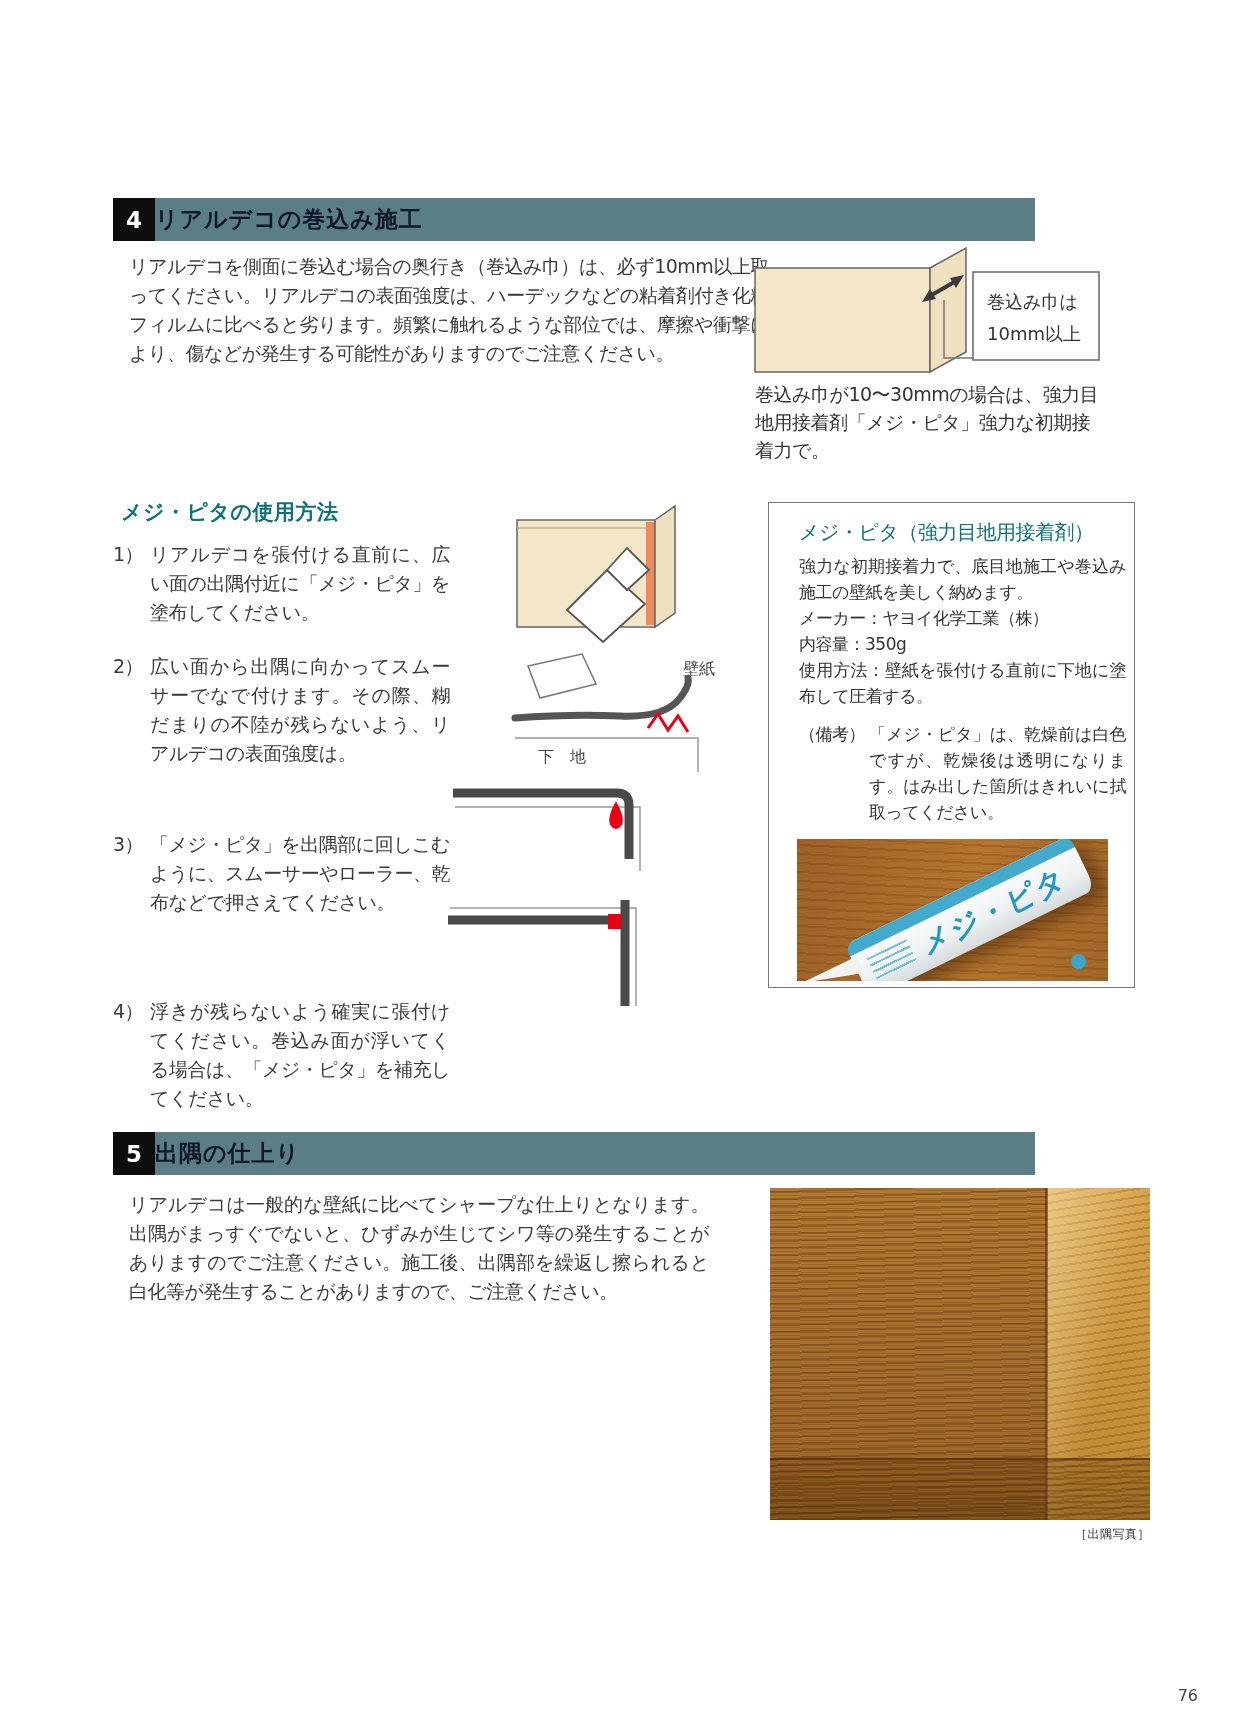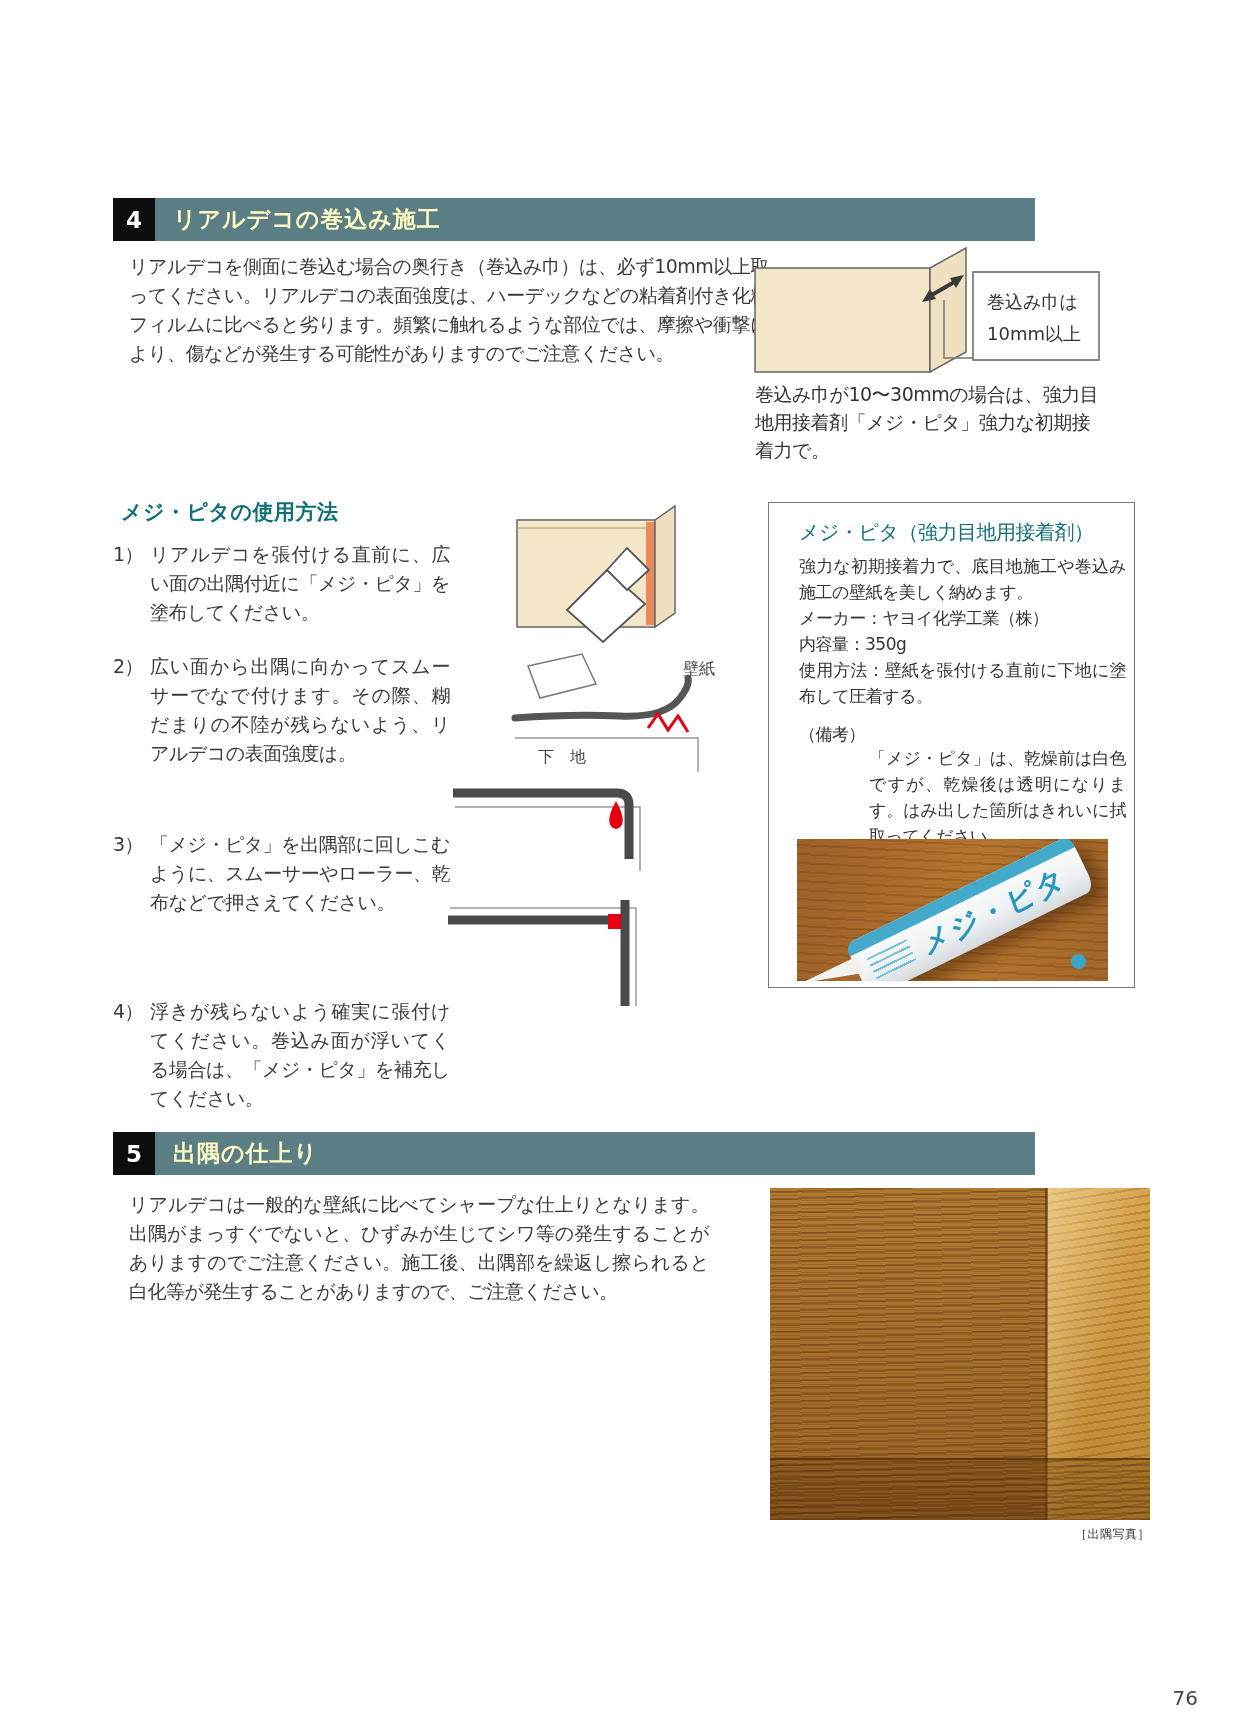--- a/index.html
+++ b/index.html
@@ -4,38 +4,38 @@
 <style>
   html,body{margin:0;padding:0;background:#e9e9e9;}
   .page{
     position:relative;width:1240px;height:1736px;background:#ffffff;
     margin:0 auto;font-family:"DejaVu Sans","Liberation Sans",sans-serif;
     color:#3a3a3a;overflow:hidden;
   }
   
   .bar{position:absolute;left:113px;width:922px;height:43px;background:#5a7e84;display:flex;align-items:stretch;}
   .bar-num{width:42px;background:#0d0d0d;color:#ffffff;font-size:23px;font-weight:bold;display:flex;align-items:center;justify-content:center;}
-  .bar-title{color:#fef9c3;font-size:23px;font-weight:bold;display:flex;align-items:center;padding-left:18px;letter-spacing:1px;}
+  .bar-title{color:#0f172a;font-size:23px;font-weight:bold;display:flex;align-items:center;letter-spacing:1px;}
   
   .body-text{position:absolute;font-size:19px;line-height:29px;color:#3a3a3a;letter-spacing:-0.5px;text-align:justify;margin-left:16px;}
   
   .teal-heading{position:absolute;font-size:21px;font-weight:bold;color:#0f7078;letter-spacing:0.5px;}
   
   .step{position:absolute;display:flex;font-size:19px;line-height:29px;letter-spacing:-0.5px;color:#3a3a3a;}
   .step-num{width:37px;flex:none;}
   .step-text{width:300px;text-align:justify;}
   
   .diagram-caption{position:absolute;left:755px;top:380px;width:345px;font-size:19px;line-height:28px;letter-spacing:-0.5px;color:#333;}
   
   .info-box{position:absolute;left:768px;top:502px;width:367px;height:486px;border:1px solid #777;box-sizing:border-box;}
   .info-title{position:absolute;left:30px;top:16px;font-size:20px;font-weight:normal;color:#0f7078;letter-spacing:-0.5px;}
   .info-body{position:absolute;left:30px;top:50px;width:327px;font-size:17px;line-height:26px;letter-spacing:-0.5px;color:#333;text-align:justify;}
   .info-note{position:absolute;left:30px;top:218px;width:327px;display:flex;font-size:17px;line-height:26px;letter-spacing:-0.5px;color:#333;}
   .info-note-label{flex:none;width:70px;}
-  .info-note-text{flex:1;text-align:justify;margin-top:24px;}
+  .info-note-text{flex:1;text-align:justify;}
   
   .product-photo{position:absolute;left:28px;top:336px;width:311px;height:142px;overflow:hidden;
     background:
       repeating-linear-gradient(3deg, rgba(92,46,8,.22) 0 2px, rgba(0,0,0,0) 2px 9px),
       repeating-linear-gradient(-2deg, rgba(130,70,20,.18) 0 1px, rgba(0,0,0,0) 1px 6px),
       linear-gradient(100deg,#9e6128,#b5762f 55%,#a3672a);}
   .tube{position:absolute;left:48px;top:48px;width:250px;height:60px;
     background:linear-gradient(180deg,#ffffff,#eef1f2 65%,#d4dadd);
     border-radius:10px / 16px;transform:rotate(-26deg);
     box-shadow:10px 12px 16px rgba(40,15,0,.4);}
@@ -59,21 +59,21 @@
       repeating-linear-gradient(-9deg, rgba(120,68,14,.30) 0 2px, rgba(0,0,0,0) 2px 8px),
       linear-gradient(170deg,#d8a44c,#bc8630);}
   .wood-corner-line{position:absolute;left:275px;top:0;width:3px;height:100%;
     background:linear-gradient(180deg, rgba(70,35,5,.55), rgba(90,45,8,.4));}
   .wood-base{position:absolute;left:0;bottom:0;width:100%;height:60px;
     border-top:2px solid rgba(60,30,5,.45);
     background:
       repeating-linear-gradient(-1deg, rgba(70,34,5,.28) 0 2px, rgba(0,0,0,0) 2px 6px),
       linear-gradient(180deg, rgba(120,70,20,.35), rgba(60,30,6,.25));}
   .photo-caption{position:absolute;left:770px;top:1526px;width:380px;text-align:right;font-size:12px;color:#333;letter-spacing:0.5px;}
-  .page-number{position:absolute;right:42px;top:1686px;font-size:20px;color:#444;}
+  .page-number{position:absolute;right:42px;top:1686px;font-size:16px;color:#444;}
   svg{position:absolute;overflow:visible;}
   svg text{font-family:"DejaVu Sans","Liberation Sans",sans-serif;}
 </style>
 </head>
 <body>
 
 <div class="page">
 
   <div class="bar" style="top:198px;">
     <div class="bar-num">4</div>

